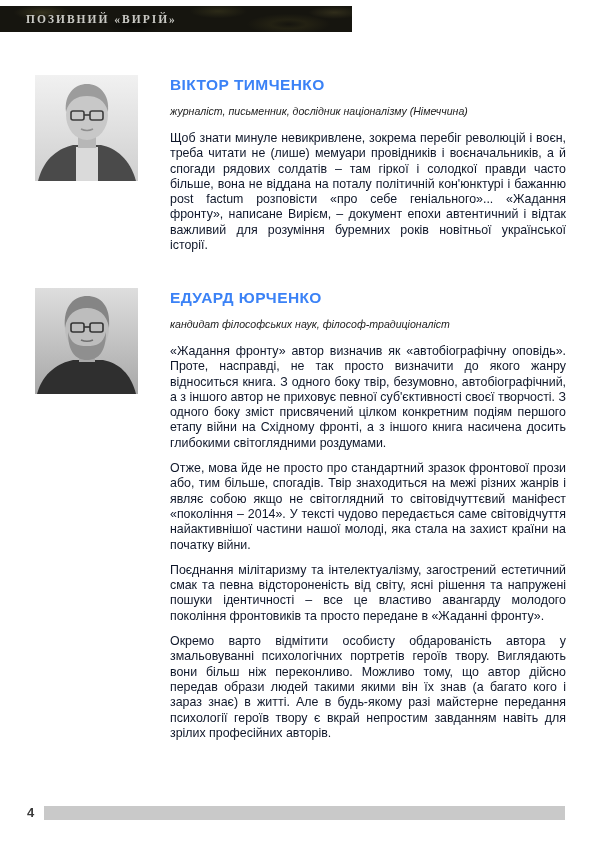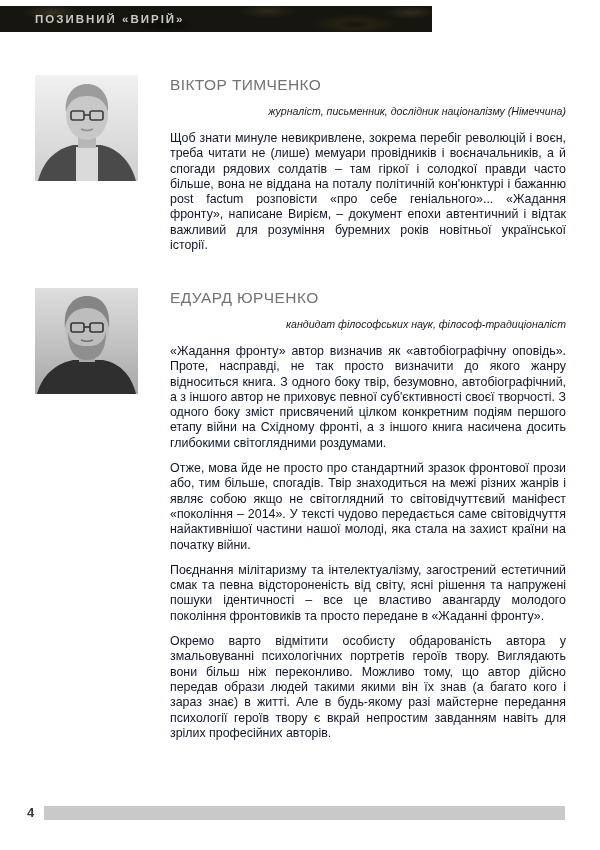--- a/index.html
+++ b/index.html
@@ -9,30 +9,31 @@
     width:600px; height:850px;
     background:#ffffff;
     overflow:hidden;
     font-family:"Liberation Sans", sans-serif;
     color:#1c1c1c;
   }
 
   
   .header-bar {
     position:absolute; left:0; top:6px;
-    width:432px; height:26px;
+    width:352px; height:26px;
     background-color:#16150f;
     background-image:
       radial-gradient(ellipse 46px 12px at 12% 25%, #35321e 0%, rgba(0,0,0,0) 62%),
       radial-gradient(ellipse 52px 14px at 38% 75%, #0a0a07 0%, rgba(0,0,0,0) 60%),
       radial-gradient(ellipse 48px 12px at 62% 20%, #2c2a18 0%, rgba(0,0,0,0) 60%),
       radial-gradient(ellipse 60px 15px at 82% 70%, #23211300 0%, #232113 30%, rgba(0,0,0,0) 70%),
       radial-gradient(ellipse 40px 10px at 95% 25%, #302d1b 0%, rgba(0,0,0,0) 65%);
     display:flex; align-items:center;
-    padding-left:35px;
+    padding-left:26px;
+    font-family:Liberation Serif, serif;
   }
   .header-title {
     color:#c9c9c4;
     font-size:11.5px;
     font-weight:bold;
     letter-spacing:2px;
   }
 
   
   .author-block { position:absolute; left:35px; width:531px; }
@@ -45,31 +46,30 @@
     background:#e6e6e6;
     box-shadow:0 0 0 1px #d2d2d2 inset;
     overflow:hidden;
   }
   .photo svg { display:block; }
 
   .content { margin-left:135px; }
 
   .author-name {
     font-size:15.5px;
-    font-weight:normal;
+    font-weight:bold;
     letter-spacing:0.4px;
-    color:#737373;
+    color:#3b82f6;
     padding-top:3px;
   }
   .author-role {
     font-style:italic;
     font-size:10.6px;
     color:#222222;
     margin-top:11px;
-    text-align:right;
   }
   .body-text {
     font-size:12.4px;
     line-height:15.3px;
     text-align:justify;
     color:#0f172a;
     margin-top:14px;
   }
   .body-text + .body-text { margin-top:10px; }
 

